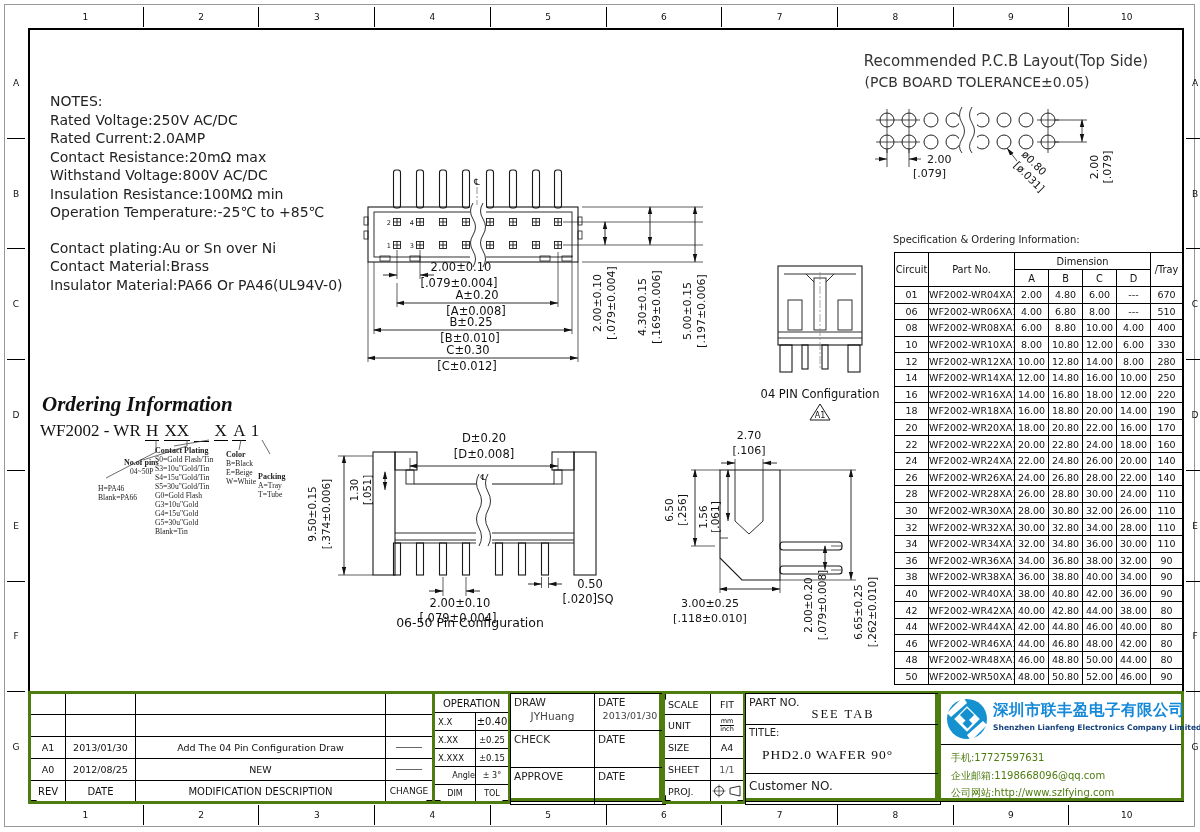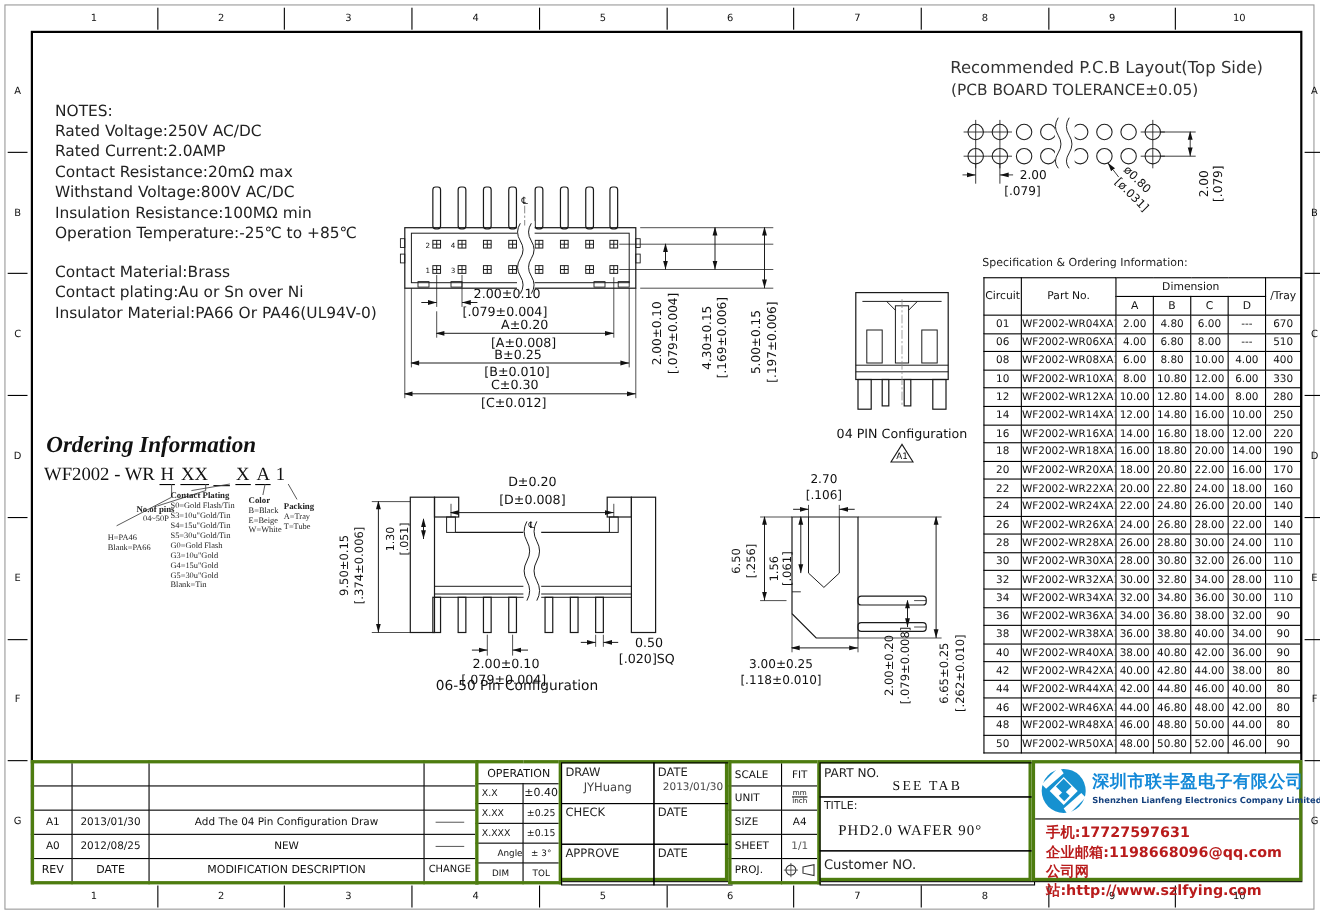--- a/index.html
+++ b/index.html
@@ -21,21 +21,21 @@
            display:flex;align-items:center;justify-content:center;
            font-family:"Liberation Serif",serif;font-size:33px;letter-spacing:1px;}
   
   .notes{position:absolute;left:50px;top:92px;width:340px;font-size:14px;line-height:18.5px;color:#222;}
   .nline{white-space:nowrap;}
   
   .pcbt{position:absolute;left:830px;top:52px;width:352px;text-align:center;font-size:15px;color:#333;}
   .pcbt2{position:absolute;left:801px;top:74px;width:352px;text-align:center;font-size:14px;color:#333;}
   .speccap{position:absolute;left:893px;top:234px;font-size:10px;color:#222;}
   
-  table.grid{border-collapse:collapse;table-layout:fixed;}
+  table.grid{border-collapse:collapse;table-layout:fixed;border-radius:20px;}
   table.grid td,table.grid th{border:1px solid #000;padding:0;text-align:center;font-weight:normal;overflow:hidden;white-space:nowrap;}
   .spec{position:absolute;left:894px;top:252px;width:288px;font-size:9.5px;}
   .spec th{font-size:9.8px;height:16px;}
   .spec td{height:15.6px;}
   
   .ordt{position:absolute;left:42px;top:392px;font-family:"Liberation Serif",serif;
         font-style:italic;font-weight:bold;font-size:21px;}
   .code{position:absolute;left:40px;top:421px;font-family:"Liberation Serif",serif;font-size:17px;white-space:pre;}
   .cu{border-bottom:1px solid #000;padding:0 1px;}
   .cgap{display:inline-block;width:15px;border-bottom:1px solid #000;}
@@ -117,22 +117,22 @@
     <div id="notes-lines">
         <div class="nline">Rated Voltage:250V AC/DC</div>
         <div class="nline">Rated Current:2.0AMP</div>
         <div class="nline">Contact Resistance:20mΩ max</div>
         <div class="nline">Withstand Voltage:800V AC/DC</div>
         <div class="nline">Insulation Resistance:100MΩ min</div>
         <div class="nline">Operation Temperature:-25℃ to +85℃</div>
       </div>
     <div style="height:17px"></div>
     <div id="material-lines">
+        <div class="nline">Contact plating:Au or Sn over Ni</div>
         <div class="nline">Contact Material:Brass</div>
-        <div class="nline">Contact plating:Au or Sn over Ni</div>
         <div class="nline">Insulator Material:PA66 Or PA46(UL94V-0)</div>
       </div>
   </div>
 
   <div class="pcbt">Recommended P.C.B Layout(Top Side)</div>
   <div class="pcbt2">(PCB BOARD TOLERANCE±0.05)</div>
 
   <svg class="abs" style="left:855px;top:95px" width="330" height="115" viewBox="0 0 330 115">
     <g stroke="#222" fill="none" stroke-width="1">
 
@@ -585,21 +585,21 @@
       </div>
   </div>
   <div class="abs" style="left:226px;top:450px">
     <div class="legt">Color</div>
     <div id="color-list">
         <div class="leg">B=Black</div>
         <div class="leg">E=Beige</div>
         <div class="leg">W=White</div>
       </div>
   </div>
-  <div class="abs" style="left:258px;top:456px">
+  <div class="abs" style="left:258px;top:472px">
     <div class="legt">Packing</div>
     <div id="packing-list">
         <div class="leg">A=Tray</div>
         <div class="leg">T=Tube</div>
       </div>
   </div>
 
   <svg class="abs" style="left:300px;top:428px" width="380" height="205" viewBox="0 0 380 205">
     <g stroke="#1a1a1a" fill="none" stroke-width="1.1">
       <rect x="73" y="24" width="22" height="123"></rect>
@@ -859,20 +859,20 @@
         <circle cx="22" cy="22" r="20" fill="#1691d0"></circle>
         <path d="M2,16 L18,0 L22,6 L6,20 Z" fill="#fff"></path>
         <path d="M42,28 L26,44 L22,38 L38,24 Z" fill="#fff"></path>
         <rect x="13" y="13" width="18" height="18" transform="rotate(45 22 22)" fill="#fff"></rect>
         <rect x="17" y="13" width="10" height="10" transform="rotate(45 22 18)" fill="#1691d0"></rect>
         <rect x="19" y="23" width="7" height="7" transform="rotate(45 22.5 26.5)" fill="#1691d0"></rect>
       </svg>
       <div class="brand" style="position:absolute;left:52px;top:6px;font-size:15.5px;font-weight:bold;letter-spacing:0.5px;white-space:nowrap">深圳市联丰盈电子有限公司</div>
       <div style="position:absolute;left:52px;top:29px;font-size:7.6px;font-weight:bold;color:#16427e;white-space:nowrap">Shenzhen Lianfeng Electronics Company Limited</div>
     </div>
-    <div style="position:absolute;left:10px;top:55px;font-size:13px;font-weight:bold;line-height:17.5px;color:#b91c1c">
+    <div style="position:absolute;left:10px;top:55px;font-size:10px;font-weight:normal;line-height:17.5px;color:#4d7c0f">
       <div>手机:17727597631</div>
       <div>企业邮箱:1198668096@qq.com</div>
       <div>公司网站:http://www.szlfying.com</div>
     </div>
   </div>
 
 </div>
 
 </body></html>

